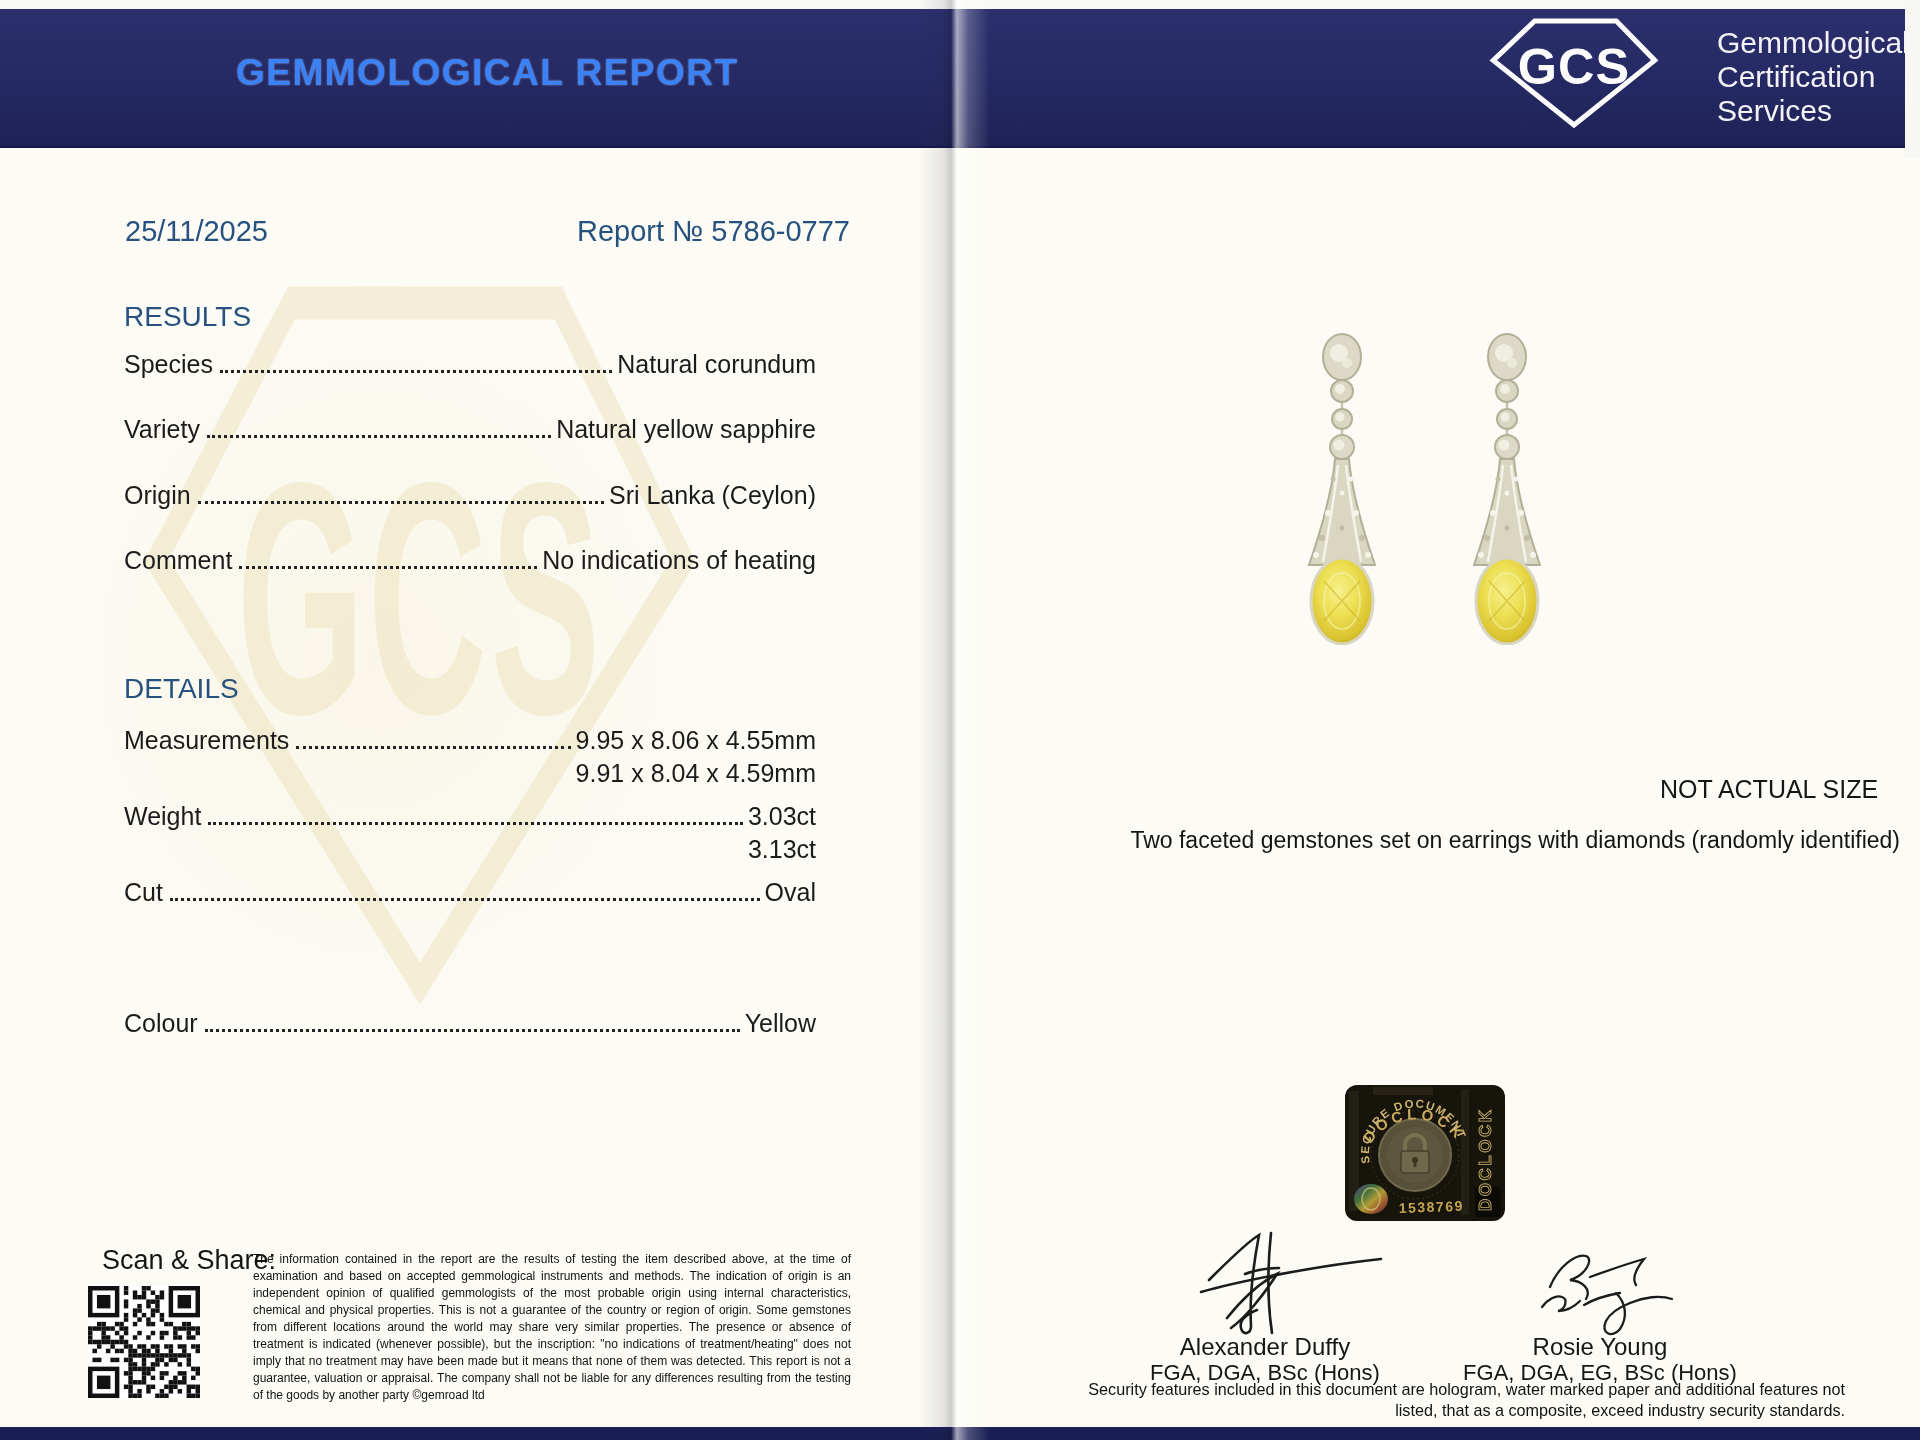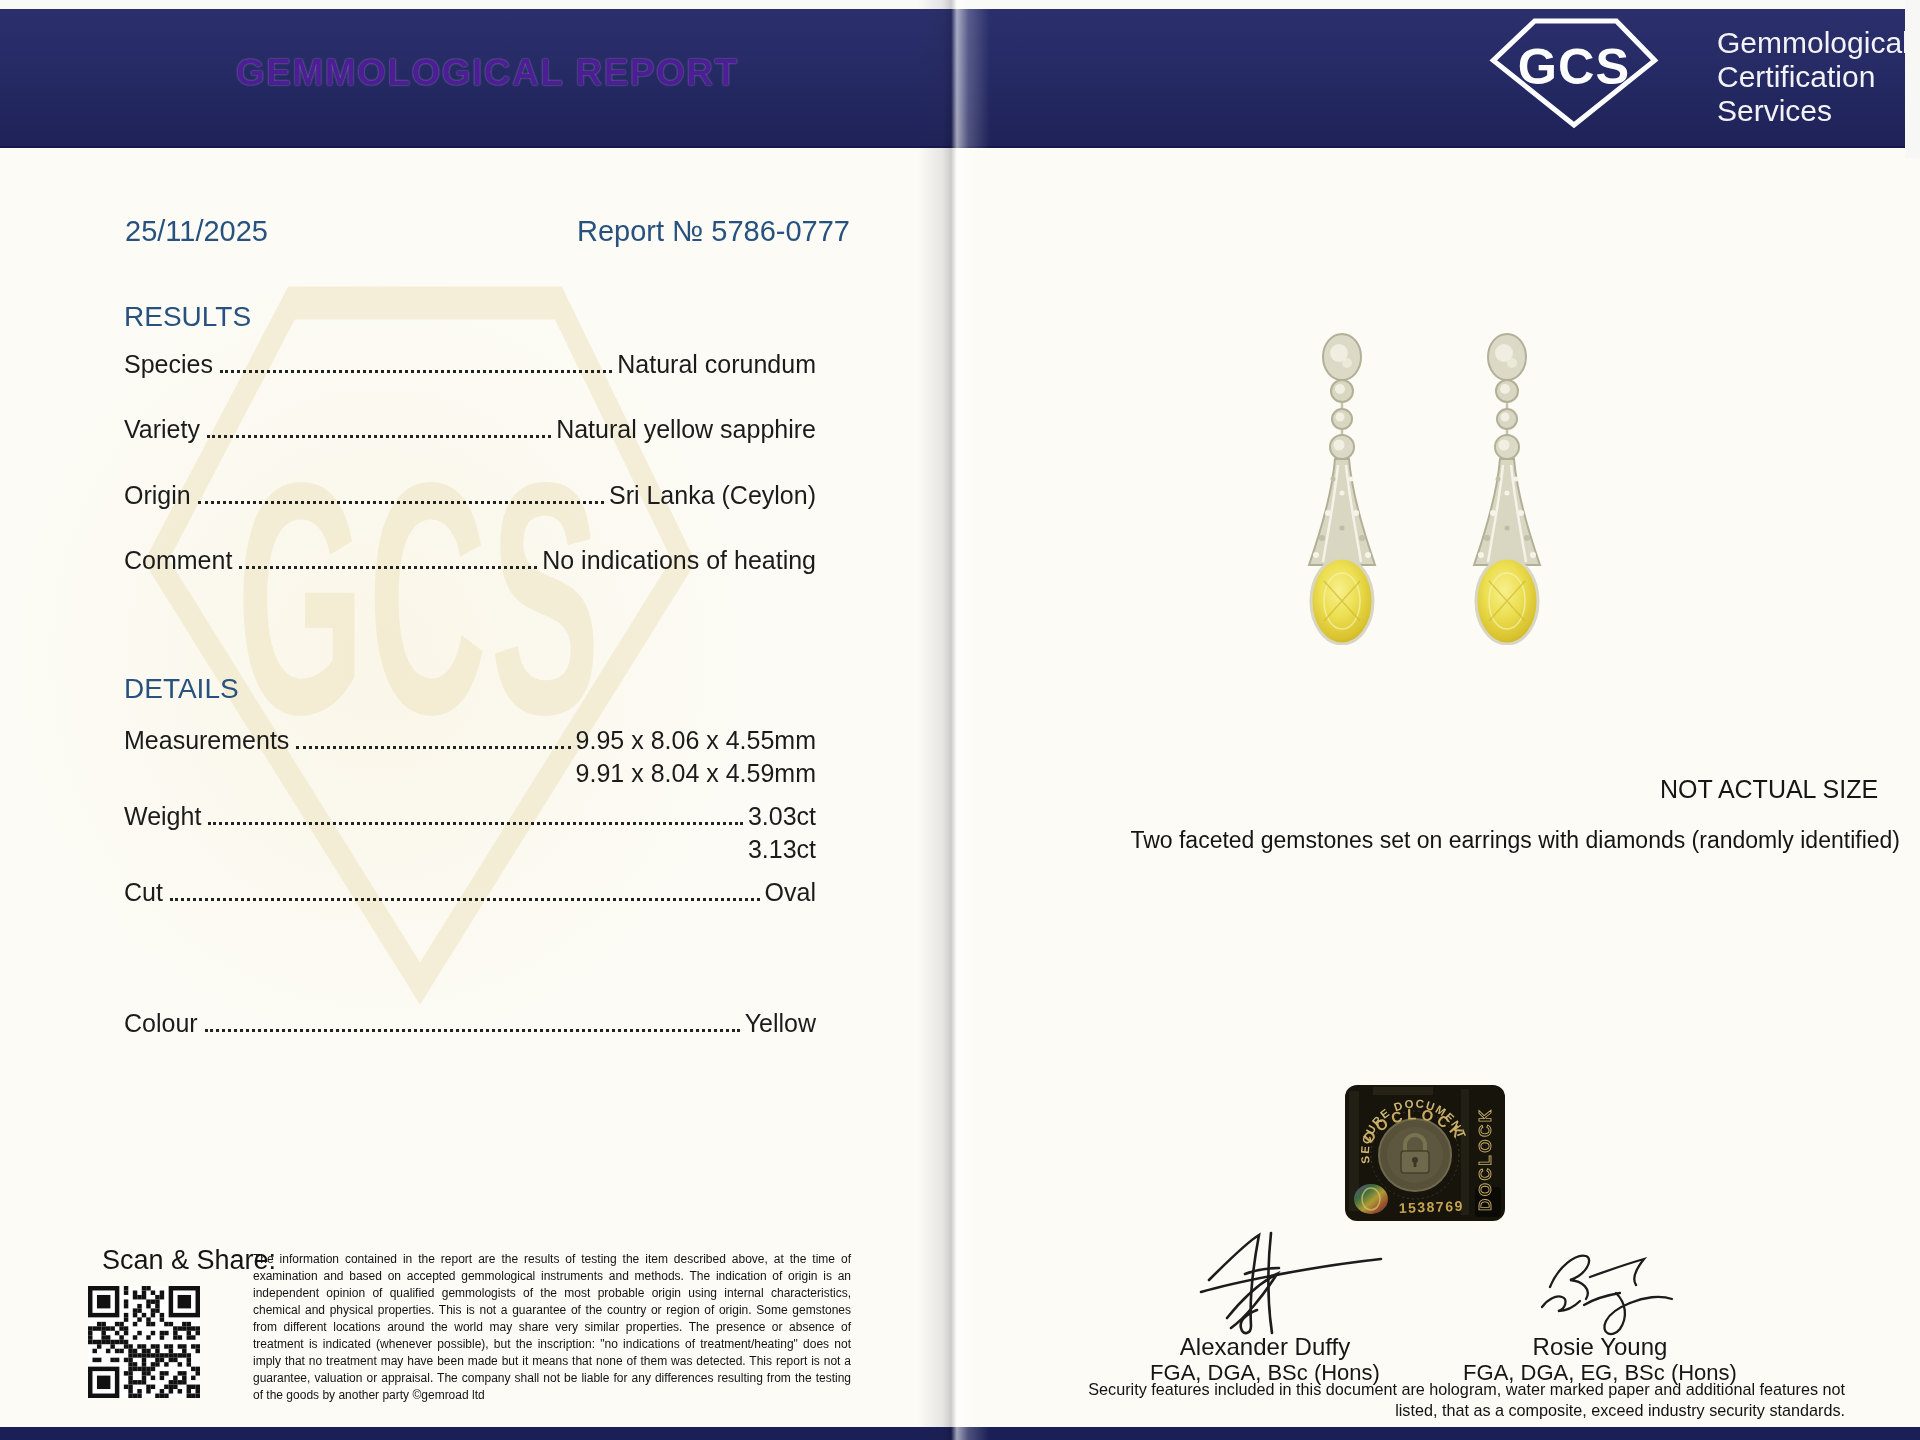--- a/index.html
+++ b/index.html
@@ -5,21 +5,21 @@
   html,body{margin:0;padding:0;background:#e9e7e1;}
   #spread{position:relative;width:1920px;height:1440px;overflow:hidden;
     background:#fcfbf5;font-family:"Liberation Sans",sans-serif;color:#1a1a1a;}
   .abs{position:absolute;}
 
   
   #banner{left:0;top:9px;width:1920px;height:137px;
     background:linear-gradient(180deg,#2b2f6c 0%,#252963 55%,#1e2257 100%);
     border-bottom:2px solid #15184a;z-index:2;}
   #banner-title{left:236px;top:52px;font-size:37px;font-weight:bold;letter-spacing:1.5px;
-    color:#4c1d95;text-shadow:0 0 2px rgba(255,255,255,.45);z-index:3;}
+    color:#3b82f6;text-shadow:0 0 2px rgba(255,255,255,.45);z-index:3;}
   #logo-diamond{left:1488px;top:16px;width:172px;height:113px;color:#fdfdfe;z-index:3;}
   #logo-name{left:1674px;top:26px;font-size:30px;line-height:34px;color:#f3f3f7;z-index:3;margin-left:43px;}
 
   
   #left-tint{left:0;top:146px;width:900px;height:1280px;z-index:0;
     background:radial-gradient(ellipse 60% 45% at 42% 40%,rgba(246,236,208,.35),rgba(246,236,208,0) 70%);}
   #watermark{left:140px;top:270px;width:560px;height:740px;color:#efe5c2;opacity:.55;z-index:0;}
 
   
   #fold{left:918px;top:0;width:72px;height:1440px;z-index:6;pointer-events:none;

